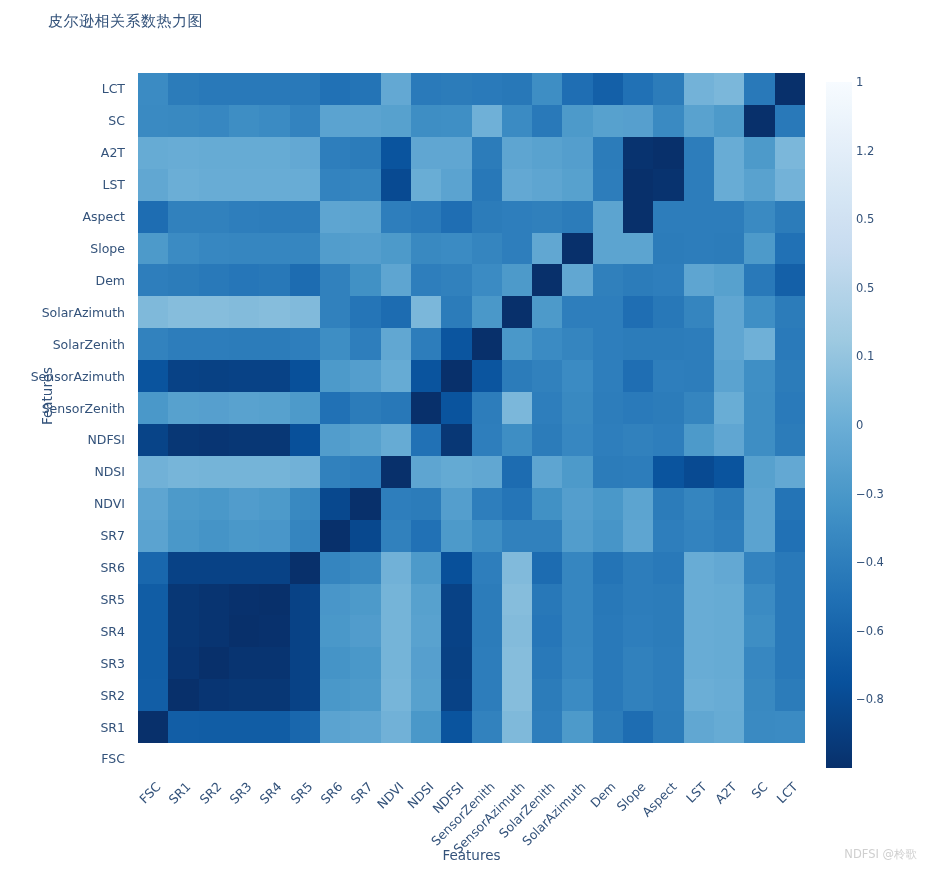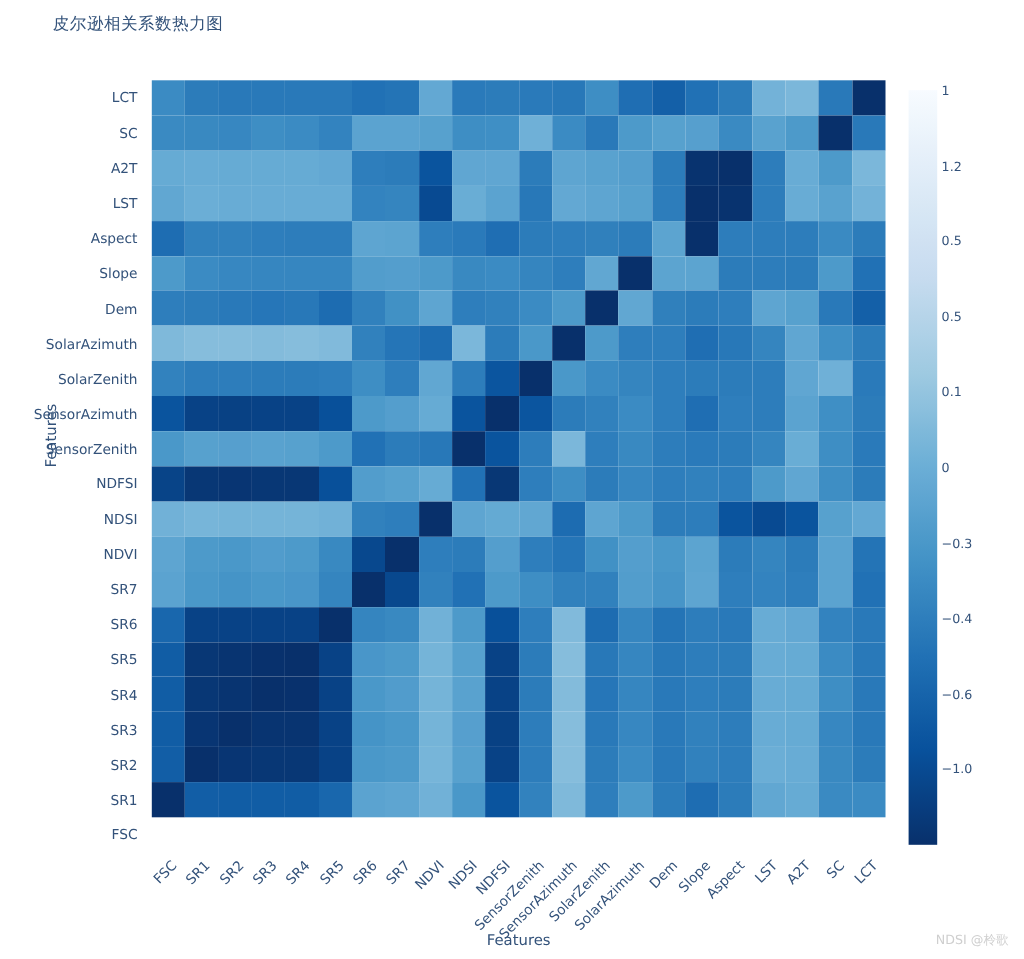--- a/index.html
+++ b/index.html
@@ -682,19 +682,19 @@
     <div id="cbar-ticks">
         <div class="cbtick" style="top: 0px;">1</div>
         <div class="cbtick" style="top: 68.6px;">1.2</div>
         <div class="cbtick" style="top: 137.2px;">0.5</div>
         <div class="cbtick" style="top: 205.8px;">0.5</div>
         <div class="cbtick" style="top: 274.4px;">0.1</div>
         <div class="cbtick" style="top: 343px;">0</div>
         <div class="cbtick" style="top: 411.6px;">−0.3</div>
         <div class="cbtick" style="top: 480.2px;">−0.4</div>
         <div class="cbtick" style="top: 548.8px;">−0.6</div>
-        <div class="cbtick" style="top: 617.4px;">−1.0</div>
+        <div class="cbtick" style="top: 617.4px;">−0.8</div>
       </div>
   </div>
 
-  <div id="watermark">NDSI @柃歌</div>
+  <div id="watermark">NDFSI @柃歌</div>
 
 </div>
 
 </body></html>

